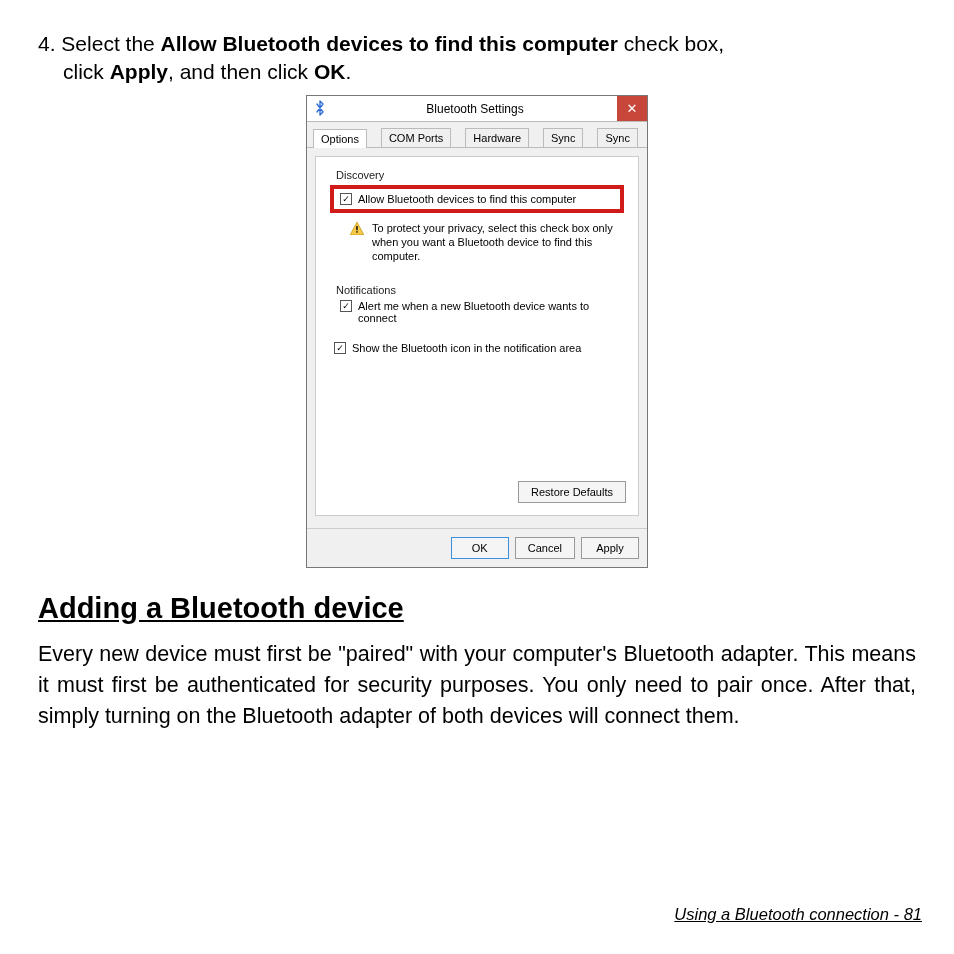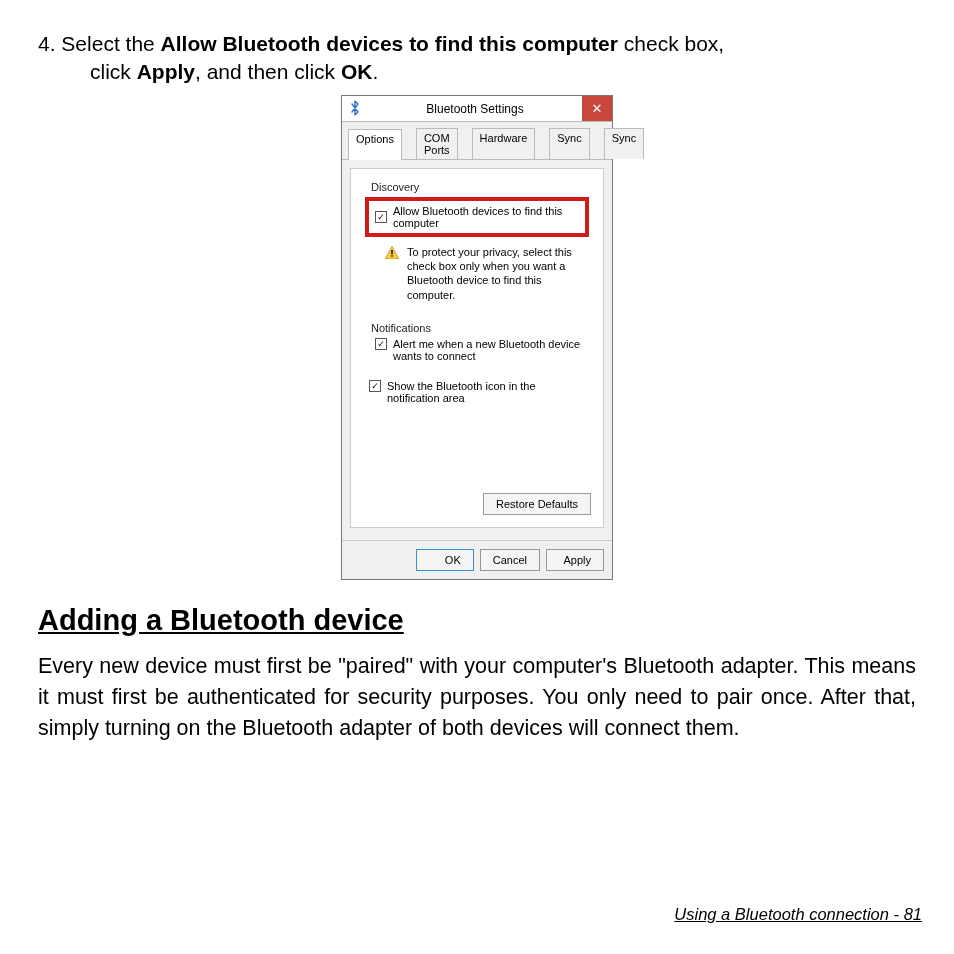--- a/index.html
+++ b/index.html
@@ -12,30 +12,30 @@
       position: relative;
       padding: 30px 38px 0 38px;
     }
     .step {
       font-size: 21px;
       line-height: 1.35;
       margin-bottom: 8px;
     }
     .step-num { display: inline; }
     .step-body { display: inline; }
-    .step-cont { margin-left: 52px; display: block; }
+    .step-cont { margin-left: 25px; display: block; }
     .bold { font-weight: bold; }
     .dialog-wrap {
       text-align: center;
       margin-top: 6px;
       margin-bottom: 18px;
     }
     .dialog {
       display: inline-block;
-      width: 272px;
+      width: 342px;
       border: 1px solid #777;
       text-align: left;
       font-family: "Segoe UI", Tahoma, sans-serif;
       font-size: 11px;
       color: #000;
       background: #7f1d1d;
       vertical-align: top;
     }
     .titlebar {
       display: flex;
@@ -145,21 +145,21 @@
       font-size: 11px;
     }
     .group2 { margin-top: 8px; }
     .restore-row { position: absolute; right: 12px; bottom: 12px; }
     .btn {
       font-size: 11px;
       background: #f5f5f5;
       border: 1px solid #999;
       padding: 4px 12px;
       min-width: 58px;
-      text-align: right;
+      text-align: center;
     }
     .btn.default { border: 1px solid #3b8fd6; }
     .footer-btns {
       background: #f0f0f0;
       display: flex;
       justify-content: flex-end;
       gap: 6px;
       padding: 8px;
       border-top: 1px solid #ccc;
     }

